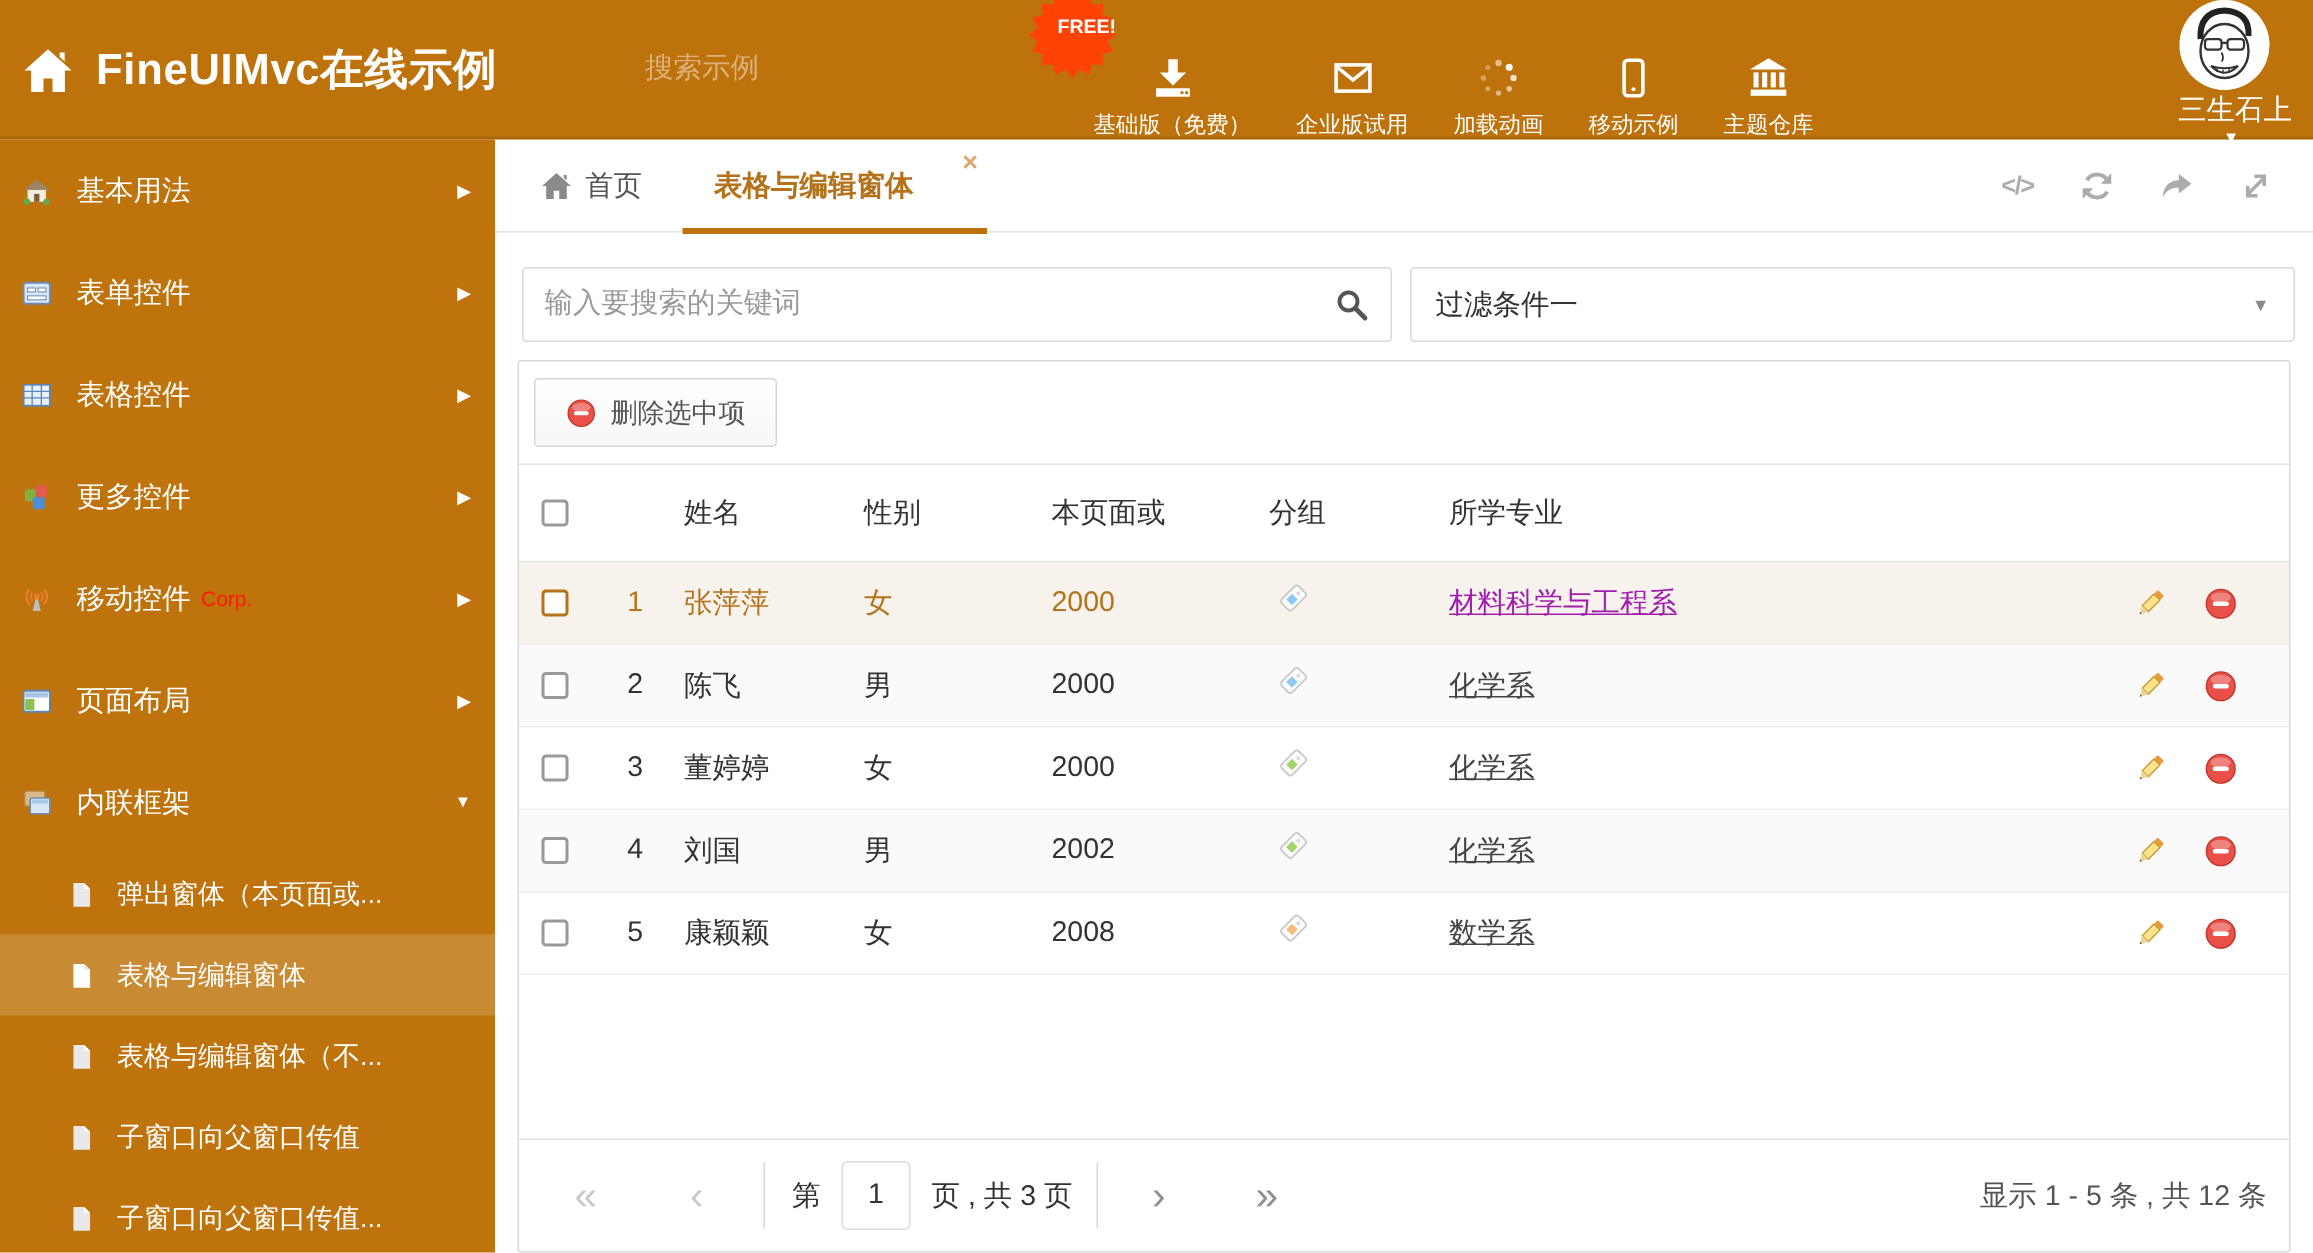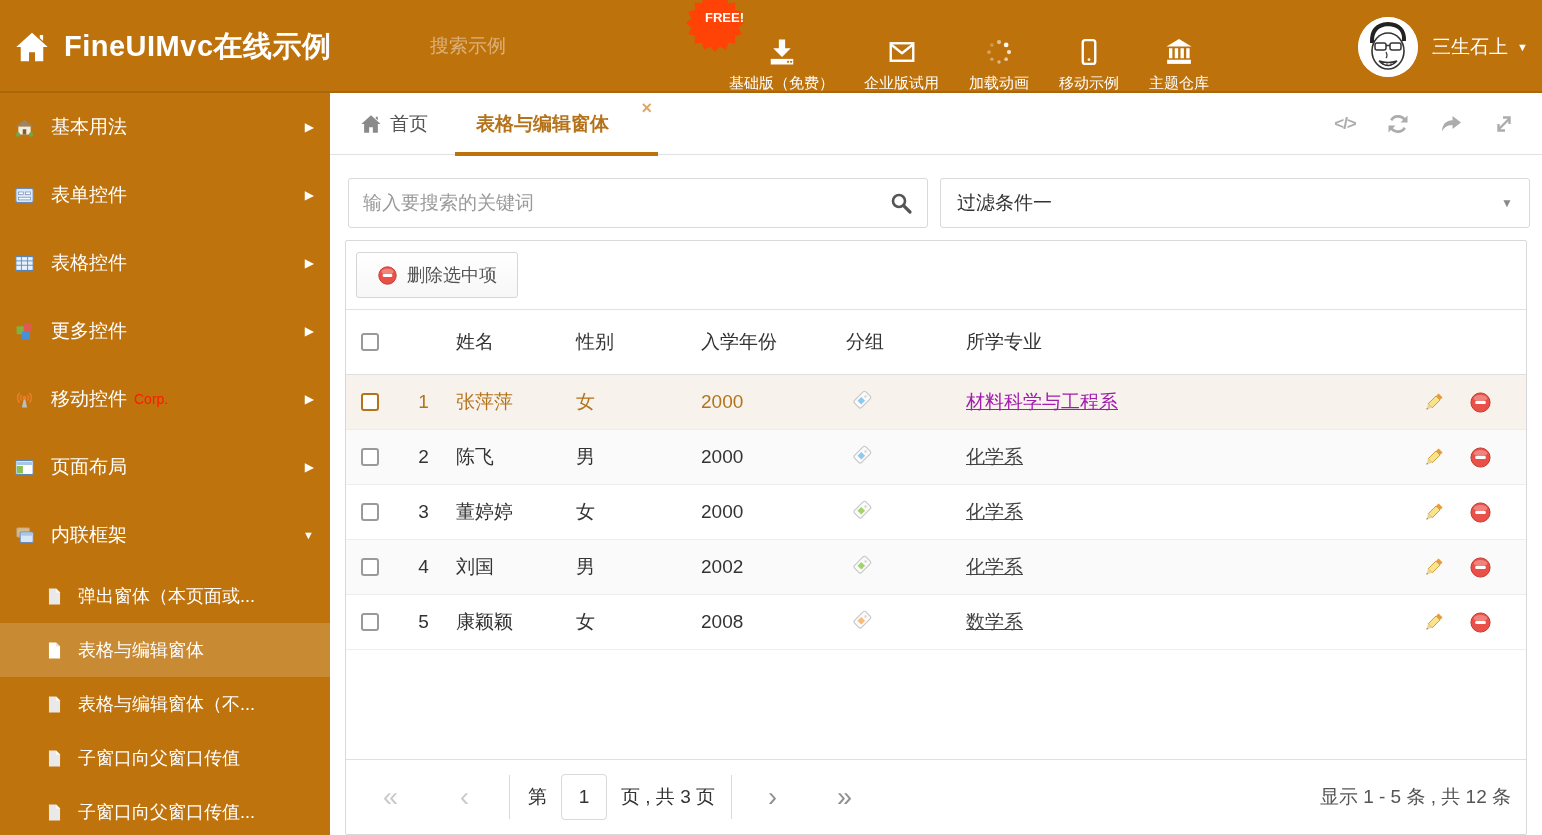--- a/index.html
+++ b/index.html
@@ -18,21 +18,21 @@
   .hdr-search input::placeholder { color:rgba(255,255,255,0.45); }
   .hdr-search .mag { width:24px; height:24px; color:rgba(255,255,255,0.85); cursor:pointer; }
   .free-badge { position:absolute; left:686px; top:-6px; width:58px; height:58px; z-index:7; }
   .free-badge svg { width:58px; height:58px; }
   .free-badge .txt { position:absolute; left:0; top:16px; width:58px; text-align:right;
     color:#fff; font-size:13px; font-weight:bold; }
   .hdr-nav { position:absolute; left:714px; top:0; height:93px; display:flex; }
   .hdr-nav-item { padding:15px 15px 0 15px; display:flex; flex-direction:column; align-items:center; cursor:pointer;justify-content:flex-end; }
   .hdr-nav-item svg { width:30px; height:30px; }
   .hdr-nav-item .lbl { margin-top:7px; color:#fff; font-size:15px; white-space:nowrap; }
-  .hdr-user { position:absolute; right:14px; top:0; height:93px; display:flex; align-items:center; cursor:pointer; }
+  .hdr-user { position:absolute; right:14px; top:0; height:93px; display:flex; align-items:center; cursor:pointer;flex-direction:column; }
   .avatar { width:60px; height:60px; border-radius:50%; overflow:hidden; background:#fff; flex:none; }
   .hdr-user .uname { color:#fff; font-size:19px; margin-left:14px; white-space:nowrap; }
   .hdr-user .caret { color:#fff; font-size:11px; margin-left:9px; }
 
   
   .sidebar { position:absolute; left:0; top:93px; width:330px; height:742px; background:#BF730C; overflow:hidden; }
   .side-item { position:relative; height:68px; display:flex; align-items:center; padding-left:14px; cursor:pointer; }
   .side-item svg { width:21px; height:21px; flex:none; }
   .side-item .lbl { color:#fff; font-size:19px; margin-left:16px; white-space:nowrap; }
   .side-item .corp { color:#FF1A00; font-size:14px; margin-left:7px; }
@@ -379,21 +379,21 @@
       </button>
     </div>
 
     <div class="grid-row ghead">
       <div class="cell-check">
           <div class="cbx"></div>
         </div>
       <div></div>
       <div>姓名</div>
       <div>性别</div>
-      <div>入学年份</div>
+      <div>本页面或</div>
       <div>分组</div>
       <div>所学专业</div>
       <div></div>
     </div>
 
     <div class="grid-row grow selected">
       <div class="cell-check">
           <div class="cbx"></div>
         </div>
       <div class="num cell">1</div>

